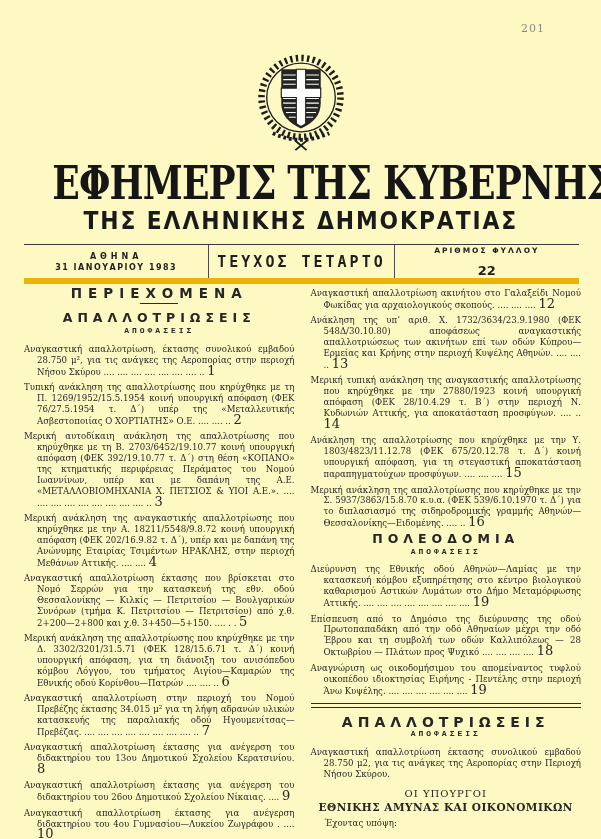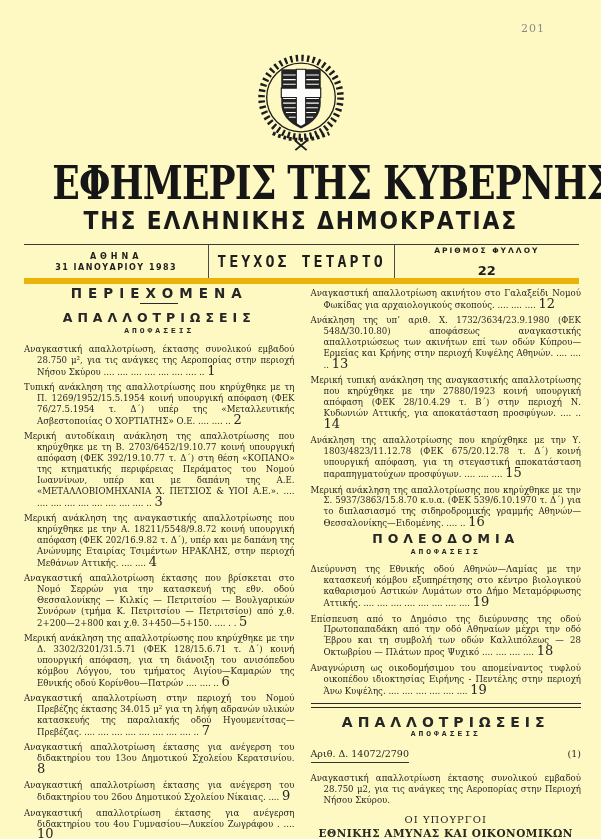--- a/index.html
+++ b/index.html
@@ -174,24 +174,20 @@
 
       <div class="toc-item"><span>Διεύρυνση της Εθνικής οδού Αθηνών—Λαμίας με την κατασκευή κόμβου εξυπηρέτησης στο κέντρο βιολογικού καθαρισμού Αστικών Λυμάτων στο Δήμο Μεταμόρφωσης Αττικής. .... .... .... .... .... .... .... ....</span> <span class="toc-num">19</span></div>
       <div class="toc-item"><span>Επίσπευση από το Δημόσιο της διεύρυνσης της οδού Πρωτοπαπαδάκη από την οδό Αθηναίων μέχρι την οδό Έβρου και τη συμβολή των οδών Καλλιπόλεως — 28 Οκτωβρίου — Πλάτων προς Ψυχικό .... .... .... ....</span> <span class="toc-num">18</span></div>
       <div class="toc-item"><span>Αναγνώριση ως οικοδομήσιμου του απομείναντος τυφλού οικοπέδου ιδιοκτησίας Ειρήνης - Πεντέλης στην περιοχή Άνω Κυψέλης. .... .... .... .... .... ....</span> <span class="toc-num">19</span></div>
 
       <div class="double-rule"></div>
 
       <div class="body-heading">ΑΠΑΛΛΟΤΡΙΩΣΕΙΣ</div>
       <div class="sec-sub">ΑΠΟΦΑΣΕΙΣ</div>
 
-      <div class="decision-head">
-        <span class="decision-number">Αριθ. Δ. 14072/2790</span>
-        <span class="decision-index">(1)</span>
-      </div>
 
       <div class="hang">Αναγκαστική απαλλοτρίωση έκτασης συνολικού εμβαδού 28.750 μ2, για τις ανάγκες της Αεροπορίας στην Περιοχή Νήσου Σκύρου.</div>
 
       <div class="ministers">ΟΙ ΥΠΟΥΡΓΟΙ</div>
       <div class="ministers-2">ΕΘΝΙΚΗΣ ΑΜΥΝΑΣ ΚΑΙ ΟΙΚΟΝΟΜΙΚΩΝ</div>
 
       <div class="indent">Έχοντας υπόψη:</div>
 
     </div>
 

